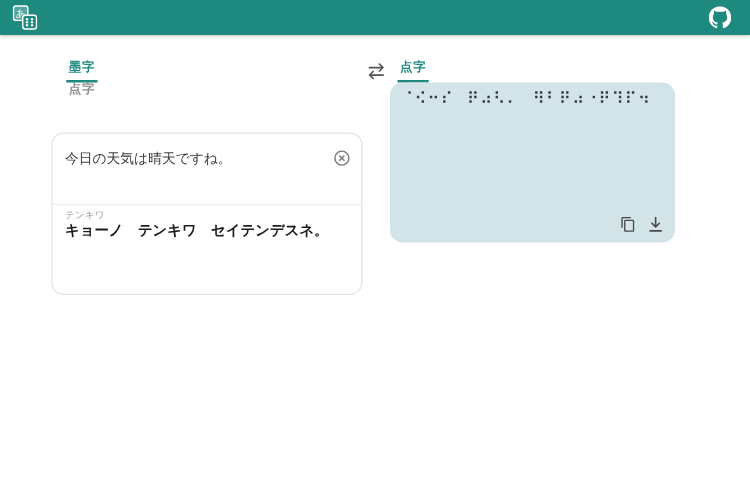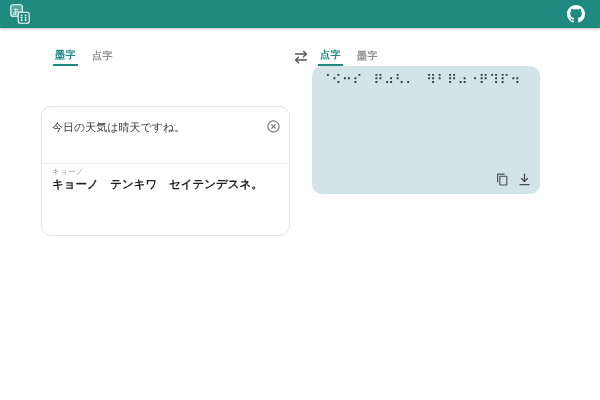--- a/index.html
+++ b/index.html
@@ -12,21 +12,21 @@
   .header{
     position:absolute;top:0;left:0;width:600px;height:28px;
     background:#1e897f;display:flex;align-items:center;
     padding:0 10px;box-sizing:border-box;
     box-shadow:0 1px 3px rgba(0,0,0,.25);
   }
   .logo{width:20px;height:20px;margin-right:9px;flex:0 0 auto;}
   .app-title{color:#ffffff;font-size:13px;font-weight:600;letter-spacing:.2px;}
   .gh-link{margin-left:auto;margin-right:5px;width:19px;height:19px;display:flex;align-items:center;justify-content:center;cursor:pointer;}
   
-  .tabs{position:absolute;display:flex;gap:12px;}
+  .tabs{position:absolute;display:flex;gap:0;flex-direction:column;}
   .tab{
     font-size:10px;font-weight:700;color:#8f8f8f;letter-spacing:.5px;
     padding:0 2px 3px 2px;border:none;background:none;cursor:pointer;
     font-family:inherit;line-height:1.2;
   }
   .tab.active{color:#1e897f;border-bottom:2px solid #1e897f;}
   .tabs-left{left:53px;top:49px;}
   .tabs-right{left:318px;top:49px;}
   
   .card-left{
@@ -89,21 +89,21 @@
   <div class="input-row">
     <div class="input-text">今日の天気は晴天ですね。</div>
     <button class="icon-btn">
       <svg width="13" height="13" viewBox="0 0 14 14" fill="none" stroke="#757575" stroke-width="1.2">
         <circle cx="7" cy="7" r="6"></circle>
         <path d="M4.8 4.8l4.4 4.4M9.2 4.8L4.8 9.2"></path>
       </svg>
     </button>
   </div>
   <div class="divider"></div>
-  <div class="seg-label">キョーノ</div>
+  <div class="seg-label">テンキワ</div>
   <div class="seg-text">キョーノ　テンキワ　セイテンデスネ。</div>
 </div>
 
 <button class="swap-btn">
   <svg width="16" height="14" viewBox="0 0 16 14" fill="none" stroke="#555555" stroke-width="1.4" stroke-linecap="round" stroke-linejoin="round">
     <path d="M2.5 4h10.5"></path>
       <path d="M10.5 1.2L13.3 4l-2.8 2.8"></path>
     <path d="M13.5 10H3"></path>
       <path d="M5.5 7.2L2.7 10l2.8 2.8"></path>
   </svg>

